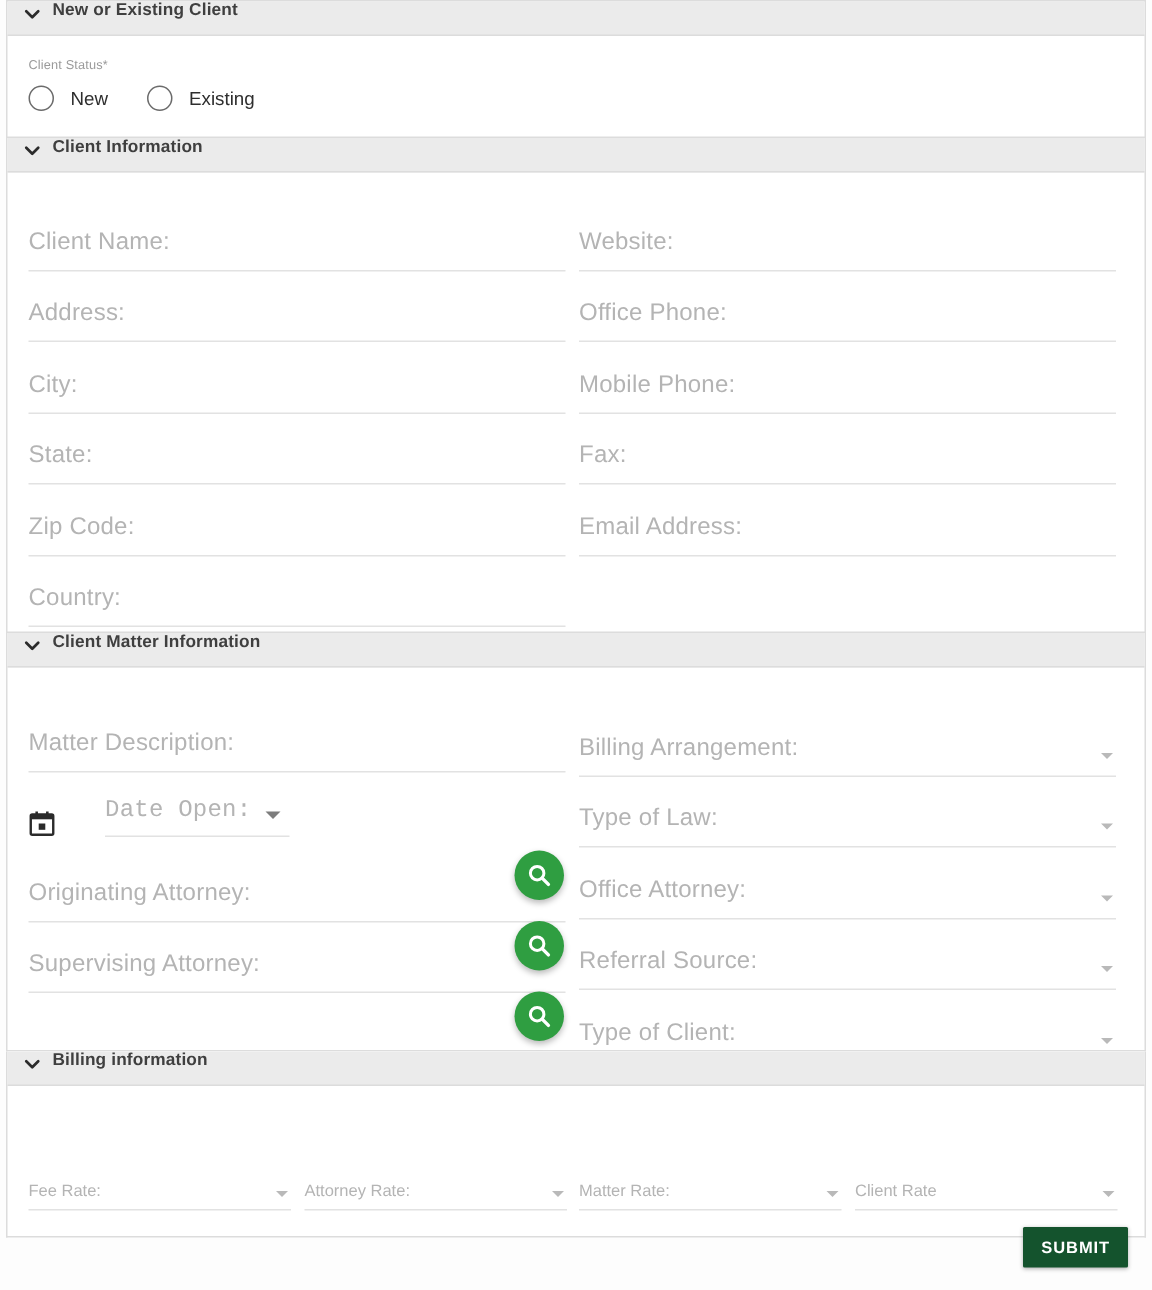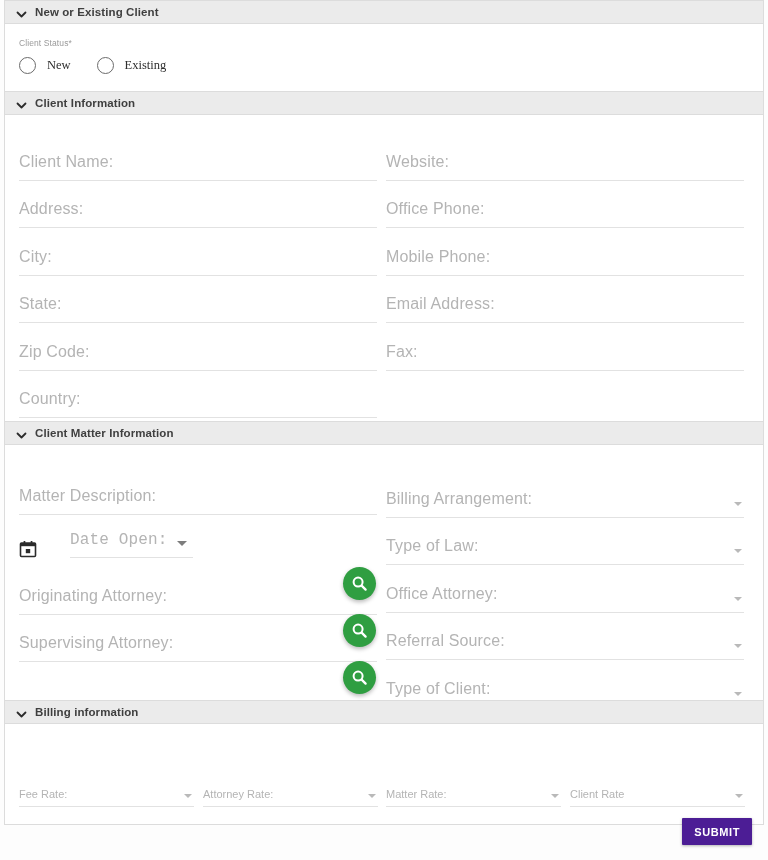--- a/index.html
+++ b/index.html
@@ -23,21 +23,21 @@
     border-top: none;
     margin: 0 4px;
   }
   .panel.first { border-top: 1px solid #dcdcdc; }
 
   .sec-header {
     background: #ebebeb;
     border-bottom: 1px solid #dcdcdc;
     height: 23px;
     display: flex;
-    align-items: center;
+    align-items: flex-start;
     padding-left: 10px;
     position: relative;
   }
   .sec-header .chev {
     width: 13px; height: 13px;
     margin-right: 7px;
     position: relative;
     flex: none;
     top: 2px;
   }
@@ -57,21 +57,20 @@
     font-size: 8.5px;
     color: #9a9a9a;
     padding: 14px 0 0 14px;
     letter-spacing: .1px;
   }
   .status-label .req { color: #9a9a9a; }
   .radio-row {
     display: flex;
     align-items: center;
     padding: 9px 0 17px 14px;
-    font-family: Liberation Serif, serif;
   }
   .radio {
     width: 17px; height: 17px;
     border: 1.6px solid #6b6b6b;
     border-radius: 50%;
     background: #fff;
     flex: none;
   }
   .radio-text {
     font-size: 12.5px;
@@ -168,21 +167,21 @@
 
   
   .submit-bar {
     position: absolute;
     left: 0; right: 0; bottom: 0;
     height: 48px;
   }
   .submit-btn {
     position: absolute;
     right: 16px; top: 6px;
-    background: #4c1d95;
+    background: #14532d;
     color: #fff;
     font-size: 11px;
     font-weight: bold;
     letter-spacing: .6px;
     padding: 8px 12px 7px;
     border: none;
     border-radius: 1px;
     box-shadow: 0 1px 3px rgba(0,0,0,.3);
     cursor: pointer;
     font-family: "Liberation Sans", sans-serif;
@@ -258,25 +257,25 @@
         </div>
         <div class="field">
           <span class="fl">Office Phone:</span>
           <span class="underline"></span>
         </div>
         <div class="field">
           <span class="fl">Mobile Phone:</span>
           <span class="underline"></span>
         </div>
         <div class="field">
+          <span class="fl">Fax:</span>
+          <span class="underline"></span>
+        </div>
+        <div class="field">
           <span class="fl">Email Address:</span>
-          <span class="underline"></span>
-        </div>
-        <div class="field">
-          <span class="fl">Fax:</span>
           <span class="underline"></span>
         </div>
       </div>
     </div>
   </div>
 
   <div class="panel">
     <div class="sec-header">
       <span class="chev">
         <svg width="13" height="13" viewBox="0 0 13 13">

